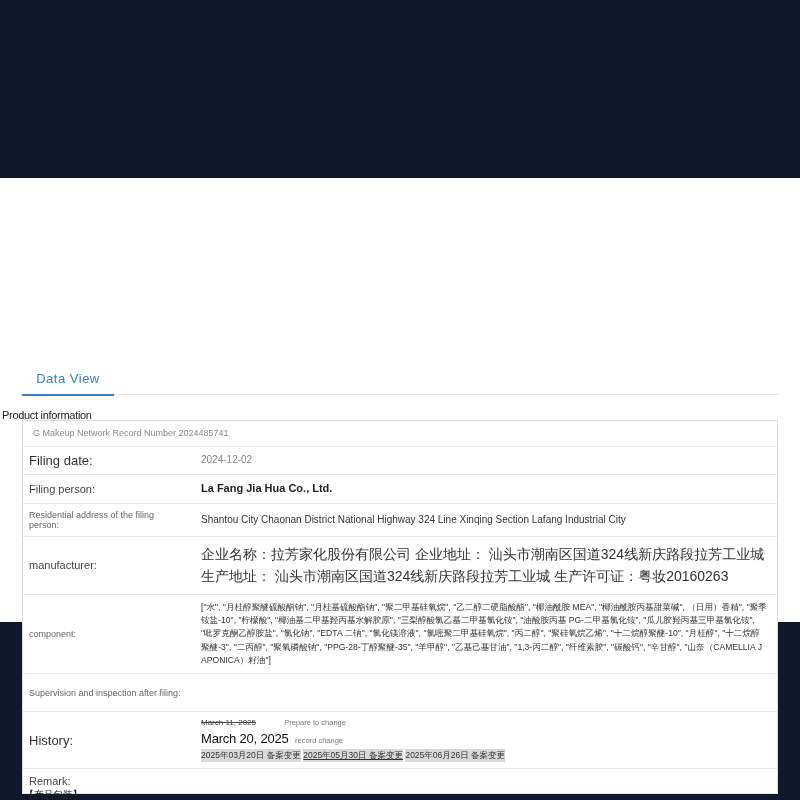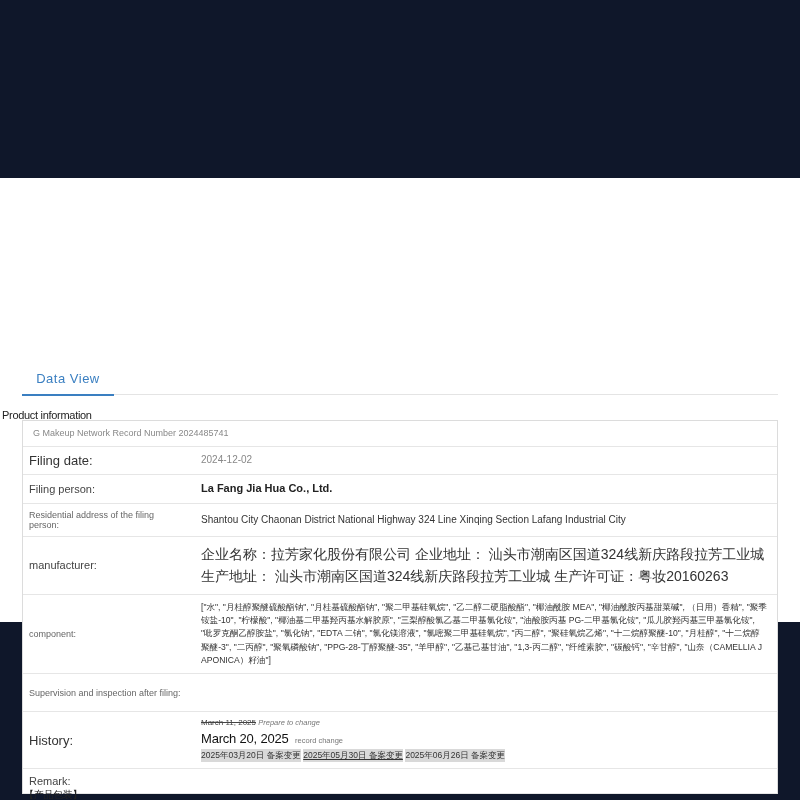--- a/index.html
+++ b/index.html
@@ -192,21 +192,21 @@
         <div class="lbl sm">Supervision and inspection after filing:</div>
         <div class="val"></div>
       </div>
 
       <div class="row">
         <div class="lbl big">History:</div>
         <div class="val" style="display:block; padding:0;">
           <div class="history-val">
             <div class="hist-line2 nowrap">
               <span class="hist-strike">March 11, 2025</span>
-              <span class="hist-small-gray" style="font-style:italic;">Prepare to change</span>
+              <span class="hist-small-gray" style="margin-left:26px;">Prepare to change</span>
             </div>
             <div class="nowrap">
               <span class="hist-big">March 20, 2025</span>
               <span class="hist-small-gray" style="margin-left:4px;">record change</span>
             </div>
             <div class="hist-cn hl nowrap" style="display:inline-block;">2025年03月20日 备案变更</div>
             <div class="hist-cn hl nowrap" style="display:inline-block;text-decoration:underline;">2025年05月30日 备案变更</div>
             <div class="hist-cn hl nowrap" style="display:inline-block;">2025年06月26日 备案变更</div>
           </div>
         </div>

